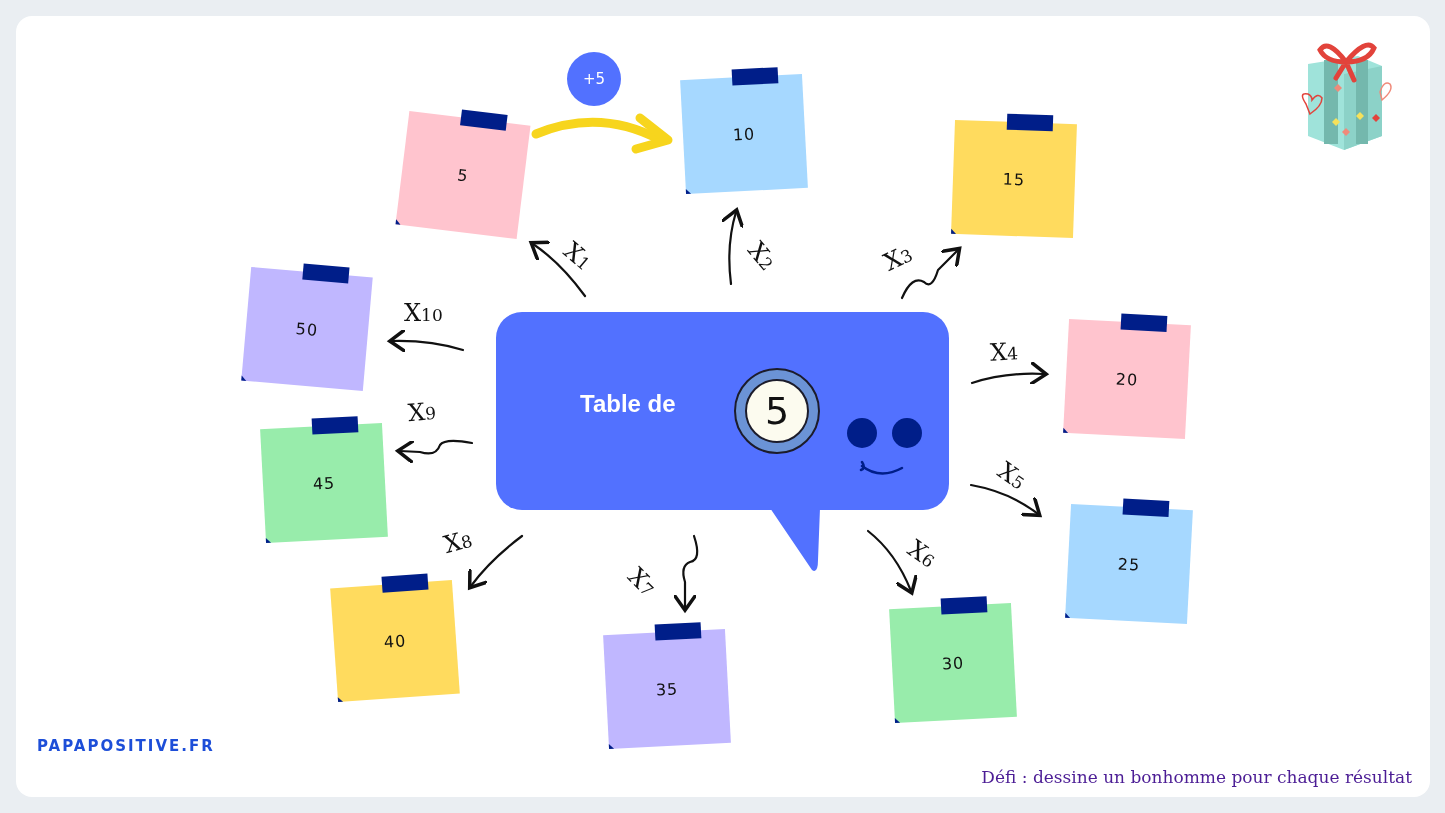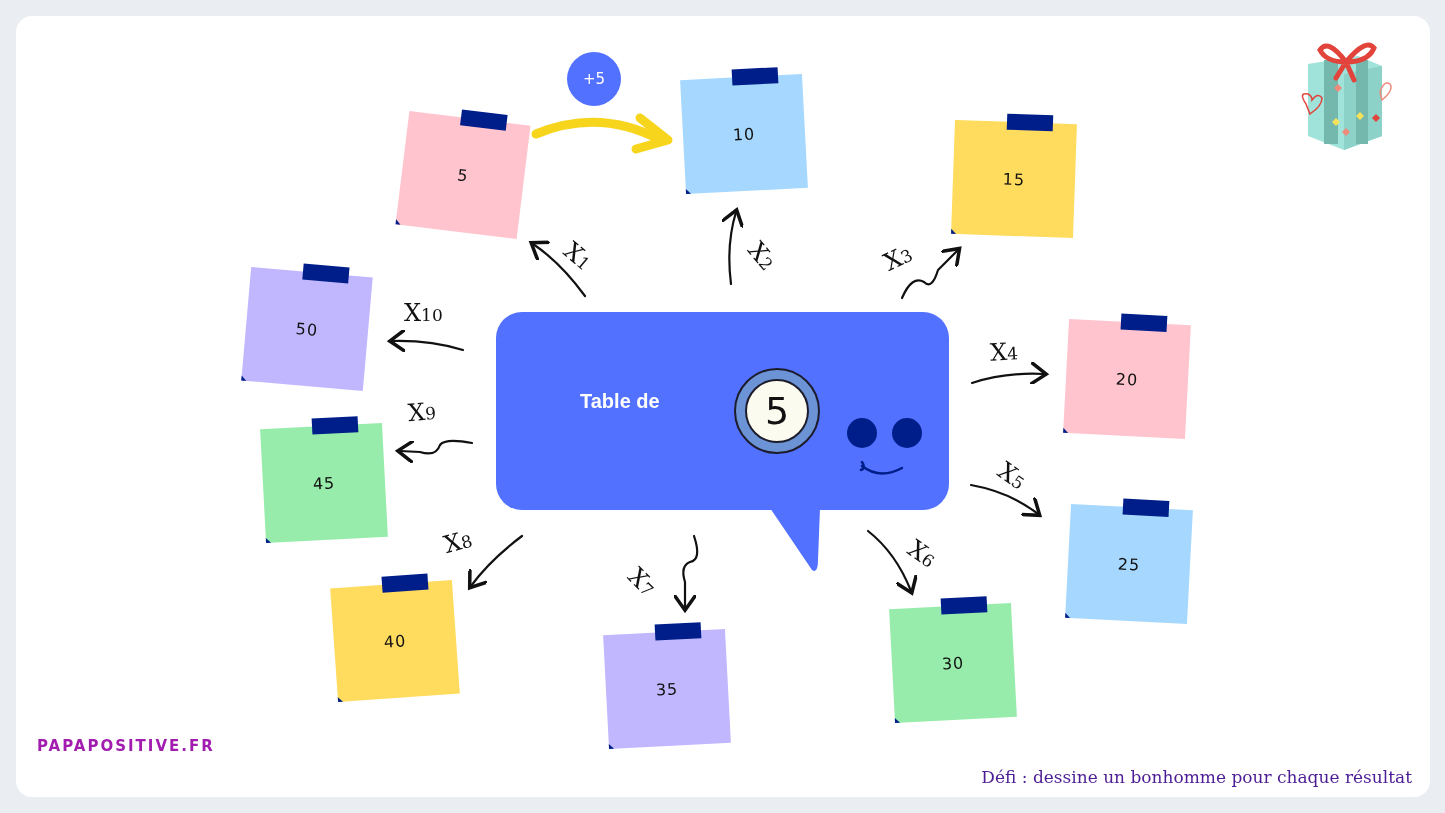--- a/index.html
+++ b/index.html
@@ -4,26 +4,26 @@
   <style>
     html, body { margin:0; padding:0; }
     body { width:1445px; height:813px; background:#eaeef2; position:relative; overflow:hidden; font-family:"DejaVu Sans", sans-serif; }
     .canvas { position:absolute; left:16px; top:16px; width:1414px; height:781px; background:#ffffff; border-radius:16px; }
     .note { position:absolute; width:122px; height:114px; display:flex; align-items:center; justify-content:center; font-family:"DejaVu Sans", sans-serif; font-size:16px; color:#111; letter-spacing:1px; }
     .note .tape { position:absolute; top:-8px; right:24px; width:46px; height:16px; background:#001e89; }
     .note .corner { position:absolute; left:0; bottom:0; width:0; height:0; border-left:5px solid #001e89; border-top:5px solid transparent; }
     .lbl { position:absolute; font-family:"DejaVu Serif", serif; font-size:24px; color:#111; white-space:nowrap; }
     .lbl small { font-size:17px; }
     .bubble { position:absolute; left:496px; top:312px; width:453px; height:198px; background:#5271ff; border-radius:26px; }
-    .bubble-title { position:absolute; left:84px; top:78px; color:#fff; font-family:"Liberation Sans", sans-serif; font-weight:bold; font-size:20px; }
+    .bubble-title { position:absolute; left:84px; top:78px; color:#fff; font-family:"Liberation Sans", sans-serif; font-weight:bold; font-size:24px; }
     .coin { position:absolute; left:238px; top:56px; width:86px; height:86px; border-radius:50%; background:#6b93d6; border:2px solid #1c1c2b; box-sizing:border-box; display:flex; align-items:center; justify-content:center; }
     .coin-inner { width:64px; height:64px; border-radius:50%; background:#fcfbef; border:2px solid #1c1c2b; box-sizing:border-box; display:flex; align-items:center; justify-content:center; font-family:"DejaVu Sans", sans-serif; font-size:38px; color:#111; }
     .eye { position:absolute; top:106px; width:30px; height:30px; border-radius:50%; background:#001e89; }
     .badge { position:absolute; left:567px; top:52px; width:54px; height:54px; border-radius:50%; background:#5271ff; color:#fff; display:flex; align-items:center; justify-content:center; font-size:15px; font-family:"DejaVu Sans", sans-serif; }
-    .brand { position:absolute; left:37px; top:737px; font-family:"DejaVu Sans", sans-serif; font-weight:bold; font-size:15px; letter-spacing:2px; color:#a21caf; }
+    .brand { position:absolute; left:37px; top:737px; font-family:"DejaVu Sans", sans-serif; font-weight:bold; font-size:15px; letter-spacing:2px; color:#1d4ed8; }
     .defi { position:absolute; right:33px; top:767px; font-family:"DejaVu Serif", serif; font-size:17px; color:#4c1d95; }
     svg.overlay { position:absolute; left:0; top:0; pointer-events:none; }
   </style>
 </head>
 <body>
 
 <div class="canvas"></div>
 
 <svg class="overlay" width="1445" height="813">
   <defs>

